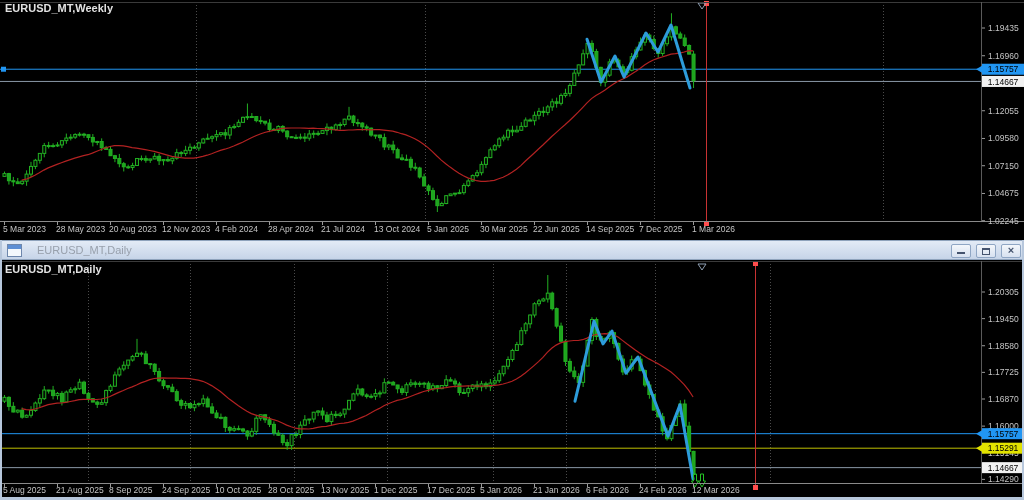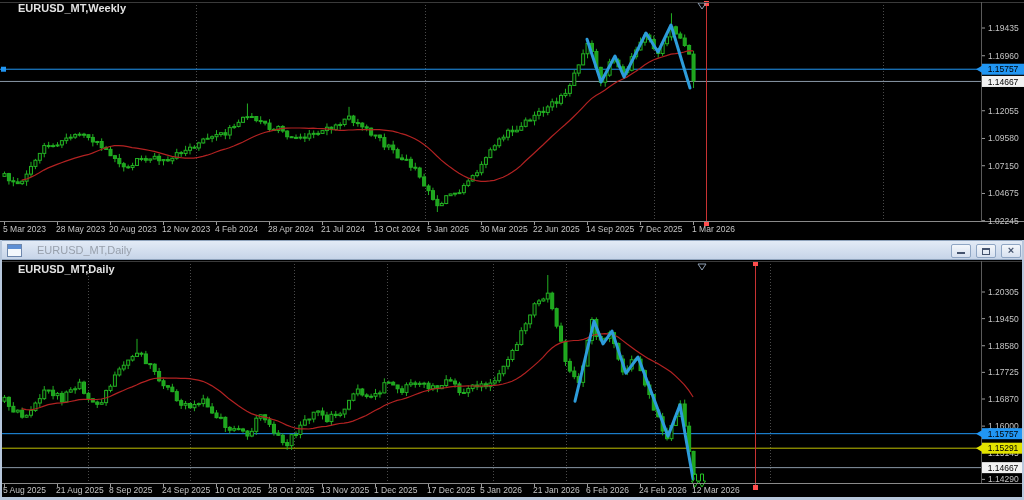--- a/index.html
+++ b/index.html
@@ -1,18 +1,18 @@
 <!DOCTYPE html>
 <html><head>
 <meta charset="utf-8">
 <style>
   html,body{margin:0;padding:0;background:#000;width:1024px;height:500px;overflow:hidden;
     font-family:"Liberation Sans",sans-serif;}
   #app{position:relative;width:1024px;height:500px;background:#000;}
-  .chart-title{position:absolute;color:#E2E2E2;font-size:11px;font-weight:bold;letter-spacing:0;margin-left:13px;}
+  .chart-title{position:absolute;color:#E2E2E2;font-size:11px;font-weight:bold;letter-spacing:0;}
   #chart-svg{position:absolute;left:0;top:0;}
   
   .titlebar{position:absolute;left:0;top:240px;width:1024px;height:20px;
     background:linear-gradient(#E3EBF6,#C6D4E8);border-top:1px solid #8FA3BC;border-bottom:1px solid #8FA3BC;
     box-sizing:border-box;display:flex;align-items:center;}
   .tb-icon{position:absolute;left:7px;top:3px;width:15px;height:13px;background:#F4F8FC;
     border:1px solid #6E87AC;box-sizing:border-box;}
   .tb-icon:before{content:"";position:absolute;left:0;top:0;width:100%;height:4px;background:#5E8FD4;}
   .tb-title{position:absolute;left:37px;top:3px;font-size:11px;color:#98A0AC;}
   .tb-buttons{position:absolute;right:3px;top:3px;display:flex;gap:5px;}

